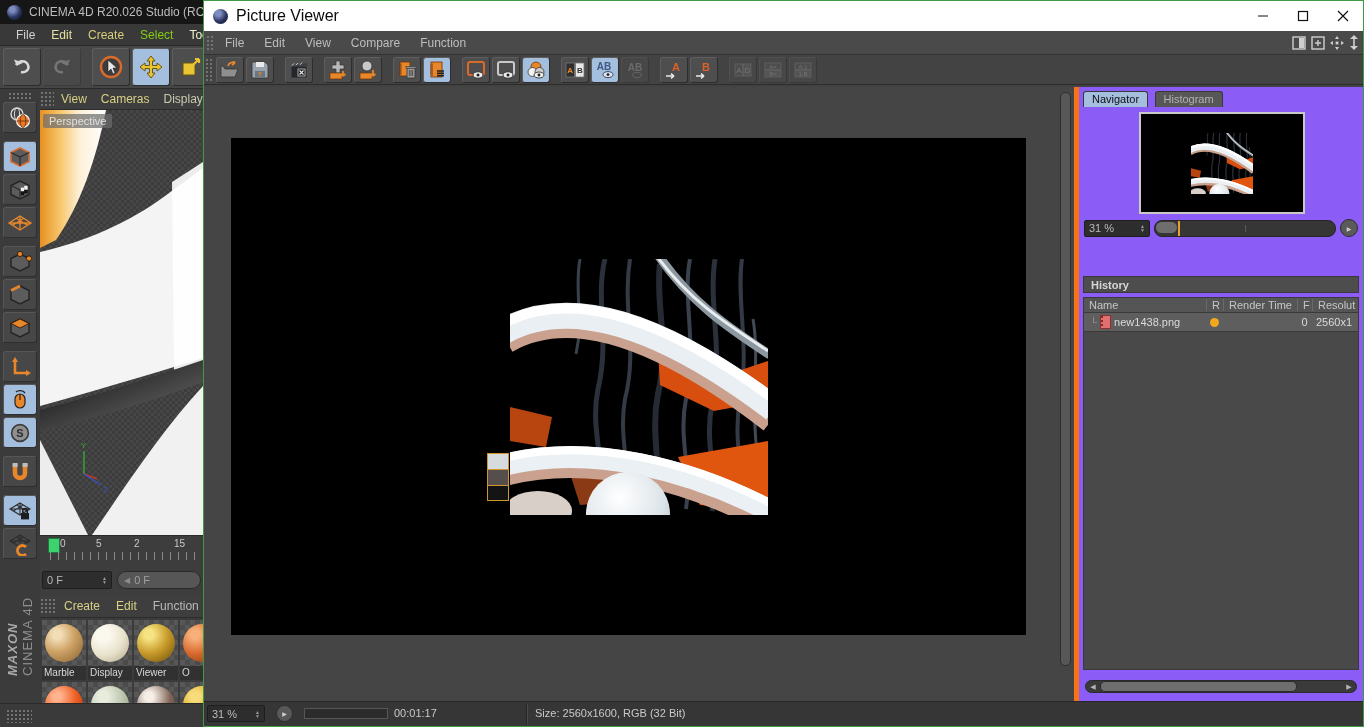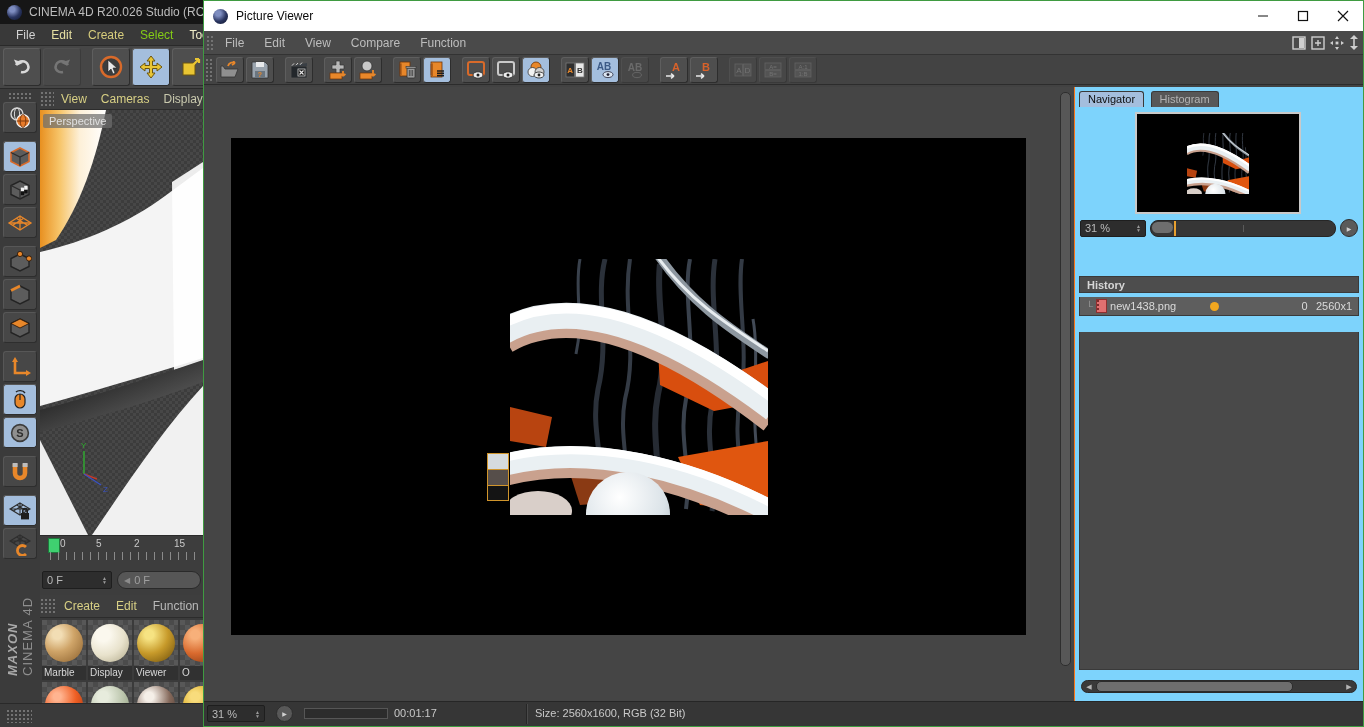--- a/index.html
+++ b/index.html
@@ -85,21 +85,21 @@
   .sp-r1{background:radial-gradient(circle at 32% 28%,#ffb490 0 10%,#ef5f24 50%,#942c0c 100%)}
   .sp-r2{background:radial-gradient(circle at 32% 28%,#e7ecdd 0 14%,#b9c3aa 55%,#7d8a6e 100%)}
   .sp-r3{background:radial-gradient(circle at 32% 28%,#f5efe8 0 12%,#84685a 55%,#41302a 100%)}
   .sp-r4{background:radial-gradient(circle at 32% 28%,#f8dc7c 0 12%,#daa81e 50%,#7c5c06 100%)}
   .c4d-bottombar{position:absolute;left:0;bottom:0;width:203px;height:24px;background:#3a3a3a;border-top:1px solid #292929;box-sizing:border-box}
   .bb-grip{position:absolute;left:6px;top:5px;width:26px;height:14px}
   
   .pv{position:absolute;left:203px;top:0;width:1161px;height:727px;box-sizing:border-box;
     border:1px solid #3f9b41;background:#424242}
   .pv-titlebar{height:30px;background:#ffffff;display:flex;align-items:center;gap:8px;padding-left:9px;box-sizing:border-box}
-  .pv-title{font-size:12px;color:#0a0a0a}
+  .pv-title{font-size:16px;color:#0a0a0a}
   .winbtns{margin-left:auto;display:flex;height:100%}
   .winbtn{width:40px;height:100%;display:flex;align-items:center;justify-content:center}
   .pv-menubar{height:23px;background:#4a4a4a;display:flex;align-items:center;font-size:12px;color:#bdbdbd;box-sizing:border-box;padding-left:2px}
   .pv-menubar .mi{padding:0 10px}
   .pvm-right{margin-left:auto;display:flex;align-items:center;gap:5px;padding-right:4px}
   .pv-toolbar{height:31px;background:#434343;border-top:1px solid #333;border-bottom:1px solid #2c2c2c;
     display:flex;align-items:center;gap:2px;padding-left:1px;box-sizing:border-box}
   .tbtn{width:28px;height:26px;border-radius:3px;background:#4e4e4e;
     border:1px solid;border-color:#5e5e5e #2d2d2d #2d2d2d #5e5e5e;
     display:flex;align-items:center;justify-content:center;box-sizing:border-box;flex:0 0 auto}
@@ -109,21 +109,21 @@
   .pv-canvas{flex:1;position:relative;background:#454545;overflow:hidden}
   .pv-black{position:absolute;left:27px;top:51px;width:795px;height:497px;background:#000}
   .pv-render{position:absolute;left:279px;top:121px;width:258px;height:256px}
   .pv-selbox{position:absolute;left:256px;top:315px;width:22px;height:48px;border:1px solid #d0952c;box-sizing:border-box}
   .pv-selbox .c1{height:15px;background:#d6dbde;border-bottom:1px solid #d0952c}
   .pv-selbox .c2{height:15px;background:#564e4a;border-bottom:1px solid #d0952c}
   .pv-selbox .c3{height:14px;background:#141414}
   .pv-vscroll{position:absolute;right:3px;top:5px;width:9px;height:572px;background:#575757;
     border:1px solid #2e2e2e;border-radius:5px}
   
-  .pv-sidebar{width:289px;background:#7dd3fc;border-left:1px solid #f97316;position:relative;box-sizing:border-box}
+  .pv-sidebar{width:289px;background:#8b5cf6;border-left:5px solid #f97316;position:relative;box-sizing:border-box}
   .tab{display:inline-block;padding:1px 8px 2px;font-size:11px;background:#575757;color:#b3b3b3;
     border:1px solid #393939;border-bottom:none;border-radius:3px 3px 0 0;margin-right:2px}
   .tab.active{background:#a4bedd;color:#0e0e0e}
   .navtabs{position:absolute;left:4px;top:2px}
   .nav-box{position:absolute;left:60px;top:25px;width:166px;height:102px;background:#000;
     border:2px solid #c9c9c9;box-sizing:border-box;display:flex;align-items:center;justify-content:center}
   .zoomrow{position:absolute;left:5px;top:132px;right:5px;height:18px;display:flex;align-items:center;gap:4px}
   .z-field{width:66px;height:17px;background:#2d2d2d;border:1px solid #1e1e1e;border-radius:2px;
     display:flex;align-items:center;font-size:11px;color:#bababa;padding:0 4px;box-sizing:border-box;flex:0 0 auto}
   .z-slider{flex:1;height:15px;background:#363636;border:1px solid #262626;border-radius:8px;position:relative;overflow:hidden}
@@ -728,20 +728,27 @@
           </span>
           <span class="z-btn">
             <span>▶</span>
           </span>
         </div>
 
 
         <div class="hist-header">History</div>
 
         <div class="hist-table">
+          <div class="ht-head">
+            <span class="hc hc-name">Name</span>
+            <span class="hc hc-r">R</span>
+            <span class="hc hc-time">Render Time</span>
+            <span class="hc hc-f">F</span>
+            <span class="hc hc-res">Resolut</span>
+          </div>
           <div class="ht-row">
             <span class="rc-name">
               <span class="tree">└</span>
               <span class="film"></span>
               <span>new1438.png</span>
             </span>
             <span class="rc-r">
                 <span class="dot"></span>
               </span>
             <span class="rc-time"></span>

